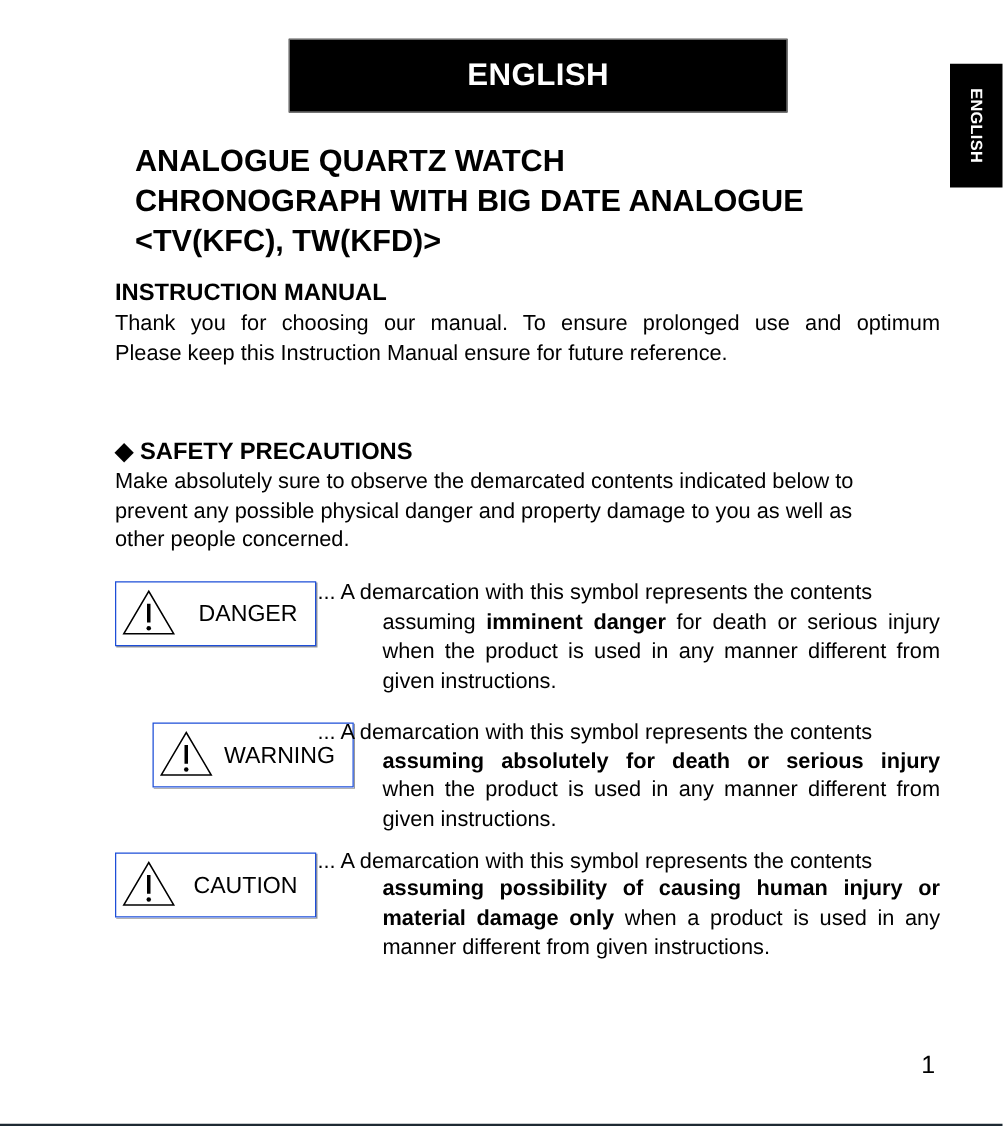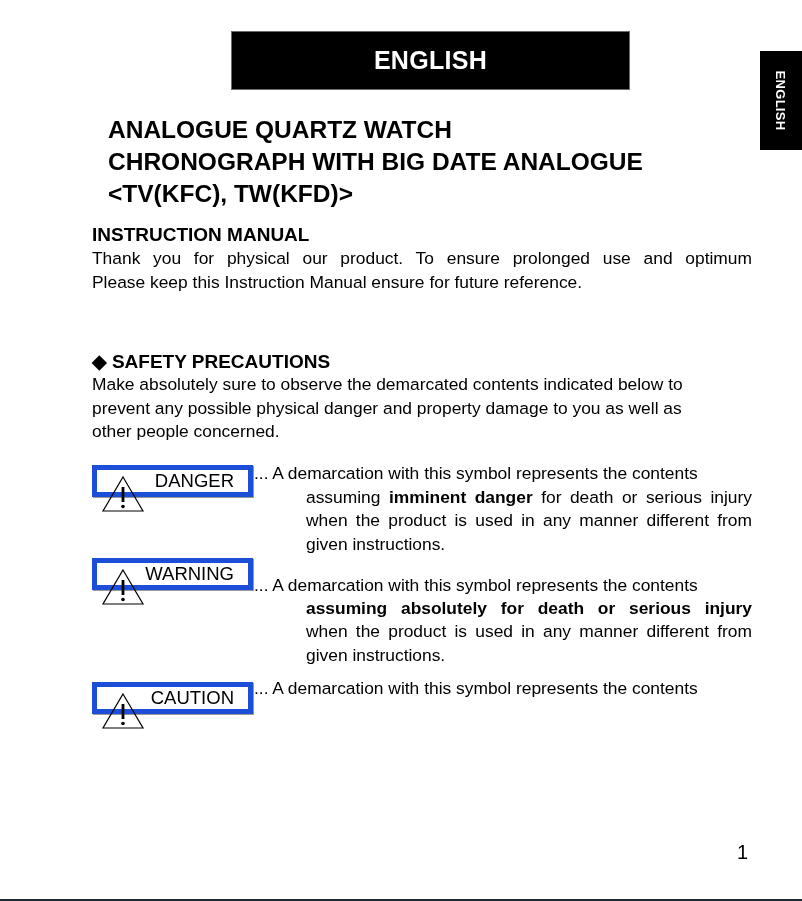--- a/index.html
+++ b/index.html
@@ -33,22 +33,22 @@
       position: absolute; left: 92px; font-weight: bold; font-size: 19px; line-height: 22px;
       white-space: nowrap;
     }
     .para {
       position: absolute; left: 92px; width: 660px; font-size: 17.4px;
       text-align: justify; text-align-last: left;
     }
     .line { display: block; white-space: nowrap; }
     .justified { text-align: justify; text-align-last: justify; white-space: normal; }
     .notice-box {
-      position: absolute; left: 92px; width: 161px; height: 32px;
-      border: 5px solid #1d4ed8; box-shadow: 1px 1px 0 #9a9a9a;
+      position: absolute; left: 92px; width: 161px; height: 52px;
+      border: 1px solid #1d4ed8; box-shadow: 1px 1px 0 #9a9a9a;
       box-sizing: border-box; display: flex; align-items: center;
     }
     .notice-box svg { position: absolute; left: 4px; top: 5px; }
     .notice-label {
       position: absolute; left: 0; right: 0; top: 0; bottom: 0;
       display: flex; align-items: center; justify-content: flex-end;
       padding-right: 14px; font-size: 18.5px;
     }
     .notice-desc {
       position: absolute; left: 254px; width: 498px; font-size: 17.4px;
@@ -76,21 +76,21 @@
 
 <div class="main-title">
   <div>ANALOGUE QUARTZ WATCH</div>
   <div>CHRONOGRAPH WITH BIG DATE ANALOGUE</div>
   <div>&lt;TV(KFC), TW(KFD)&gt;</div>
 </div>
 
 <div class="section-heading" style="top:224px;">INSTRUCTION MANUAL</div>
 
 <div class="para" style="top:247px; line-height:24px;">
-  <span class="line justified" style="line-height:22px;">Thank you for physical our product. To ensure prolonged use and optimum</span>
+  <span class="line justified" style="line-height:22px;">Thank you for choosing our manual. To ensure prolonged use and optimum</span>
   <span class="line" style="line-height:26px;">Please keep this Instruction Manual ensure for future reference.</span>
 </div>
 
 <div class="section-heading" style="top:351px;">
   <span>◆</span>
   <span>SAFETY PRECAUTIONS</span>
 </div>
 
 <div class="para" style="top:373px;">
   <span class="line" style="line-height:22px;">Make absolutely sure to observe the demarcated contents indicated below to</span>
@@ -108,21 +108,21 @@
 </div>
 <div class="notice-desc" style="top:461px; line-height:24px;">
   <span class="first">... A demarcation with this symbol represents the contents</span>
   <span class="rest">
     <span class="line justified" style="line-height:24px;"><span>assuming </span><b>imminent danger</b><span> for death or serious injury</span></span>
     <span class="line justified" style="line-height:22px;"><span>when the product is used in any manner different from</span></span>
     <span class="line" style="line-height:26px;"><span>given instructions.</span></span>
   </span>
 </div>
 
-<div class="notice-box" style="top:558px;">
+<div class="notice-box" style="top:578px;margin-left:30px;">
   <svg width="44" height="38" viewBox="0 0 44 38">
     <polygon points="22,2 42,36 2,36" fill="none" stroke="#000" stroke-width="1.2"></polygon>
     <rect x="20.6" y="12" width="2.8" height="15" fill="#000"></rect>
     <circle cx="22" cy="31.5" r="1.8" fill="#000"></circle>
   </svg>
   <div class="notice-label">WARNING</div>
 </div>
 <div class="notice-desc" style="top:574px; line-height:23px;">
   <span class="first">... A demarcation with this symbol represents the contents</span>
   <span class="rest">
@@ -135,16 +135,21 @@
 <div class="notice-box" style="top:682px;">
   <svg width="44" height="38" viewBox="0 0 44 38">
     <polygon points="22,2 42,36 2,36" fill="none" stroke="#000" stroke-width="1.2"></polygon>
     <rect x="20.6" y="12" width="2.8" height="15" fill="#000"></rect>
     <circle cx="22" cy="31.5" r="1.8" fill="#000"></circle>
   </svg>
   <div class="notice-label">CAUTION</div>
 </div>
 <div class="notice-desc" style="top:677px; line-height:22px;">
   <span class="first">... A demarcation with this symbol represents the contents</span>
+  <span class="rest">
+    <span class="line justified" style="line-height:22px;"><b>assuming possibility of causing human injury or</b></span>
+    <span class="line justified" style="line-height:26px;"><b>material damage only</b><span> when a product is used in any</span></span>
+    <span class="line" style="line-height:21px;"><span>manner different from given instructions.</span></span>
+  </span>
 </div>
 
 <div class="page-number">1</div>
 <div class="bottom-rule"></div>
 
 </body></html>

